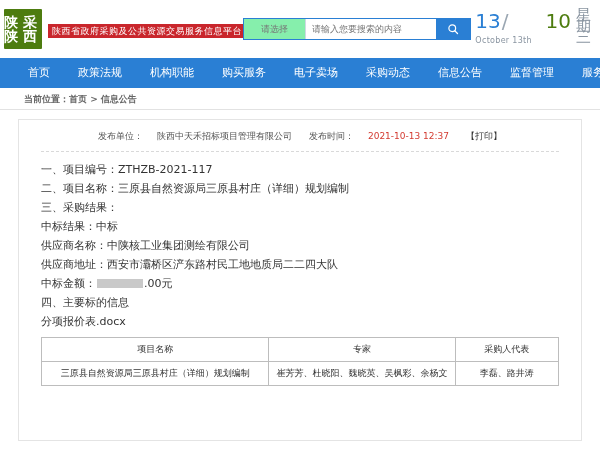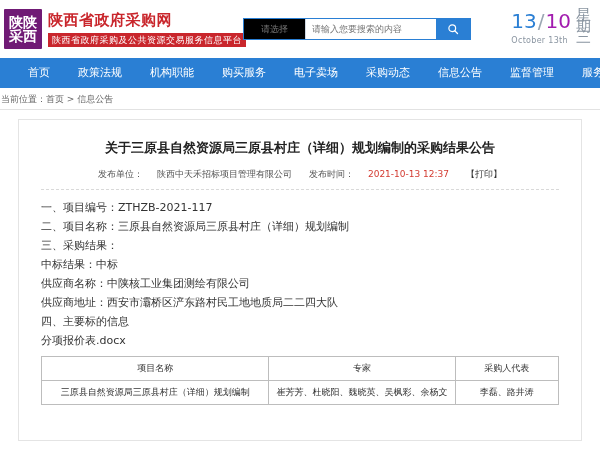--- a/index.html
+++ b/index.html
@@ -26,27 +26,27 @@
     padding: 0 10px 0 0;
     position: relative;
   }
   .logo-block {
     display: flex;
     align-items: center;
     padding-left: 4px;
   }
   .logo-mark {
     width: 38px; height: 40px;
-    background: #701a75;
+    background: #4d7c0f;
     color: #fff;
     font-size: 14px;
     line-height: 14px;
     font-weight: bold;
     display: flex;
-    flex-direction: column;
+    flex-direction: row;
     align-items: center;
     justify-content: center;
     letter-spacing: 0px;
     font-family: "DejaVu Sans", sans-serif;
     border-radius: 1px;
   }
   .logo-mark span { display: block; }
   .logo-text { margin-left: 6px; }
   .logo-title {
     font-size: 15px;
@@ -80,21 +80,21 @@
     background: #fff;
   }
   .search-select {
     width: 62px;
     font-size: 9px;
     color: #777;
     display: flex;
     align-items: center;
     justify-content: center;
     border-right: 1px solid #cfd8e3;
-    background: #000000;
+    background: #86efac;
     font-family: "DejaVu Sans", sans-serif;
   }
   .search-input {
     width: 130px;
     border: none;
     outline: none;
     font-size: 9px;
     color: #999;
     padding-left: 6px;
     font-family: "DejaVu Sans", sans-serif;
@@ -118,21 +118,21 @@
     display: flex;
     align-items: flex-start;
   }
   .date-main {
     font-size: 20px;
     color: #2a7fd4;
     line-height: 22px;
     font-family: "DejaVu Sans", sans-serif;
   }
   .date-main .slash { color: #9aa6b2; margin: 0 1px; }
-  .date-main .day2 { color: #a21caf; }
+  .date-main .day2 { color: #4d7c0f; margin-left: 36px; }
   .date-sub {
     font-size: 8px;
     color: #8a95a1;
     margin-top: 4px;
     letter-spacing: 0.3px;
     font-family: "DejaVu Sans", sans-serif;
   }
   .weekday {
     font-size: 15px;
     color: #8a95a1;
@@ -159,24 +159,25 @@
     font-family: "DejaVu Sans", sans-serif;
     cursor: pointer;
   }
 
   
   .breadcrumb {
     height: 22px;
     line-height: 22px;
     font-size: 9px;
     color: #666;
-    padding-left: 1px;
+    padding-left: 24px;
     background: #ffffff;
     border-bottom: 1px solid #e2e2e2;
     font-family: "DejaVu Sans", sans-serif;
+    font-weight: bold;
   }
   .breadcrumb .crumb-link { color: #666; }
 
   
   .content {
     margin: 9px 18px 0 18px;
     background: #fff;
     border: 1px solid #e4e4e4;
     height: 322px;
     padding: 10px 22px 0 22px;
@@ -246,21 +247,20 @@
 
 <div id="page">
 
   <div class="header">
     <div class="logo-block">
       <div class="logo-mark">
         <span>陕陕</span>
         <span>采西</span>
       </div>
       <div class="logo-text">
-        <div class="logo-title">陕西省政府采购网</div>
         <div class="logo-sub">陕西省政府采购及公共资源交易服务信息平台</div>
       </div>
     </div>
 
     <div class="search-wrap">
       <div class="search-select">请选择</div>
       <input class="search-input" placeholder="请输入您要搜索的内容" style="">
       <div class="search-btn">
         <svg width="12" height="12" viewBox="0 0 16 16">
           <circle cx="7" cy="7" r="4.5" stroke="#ffffff" stroke-width="1.6" fill="none"></circle>
@@ -290,35 +290,37 @@
     <div class="nav-item">信息公告</div>
     <div class="nav-item">监督管理</div>
     <div class="nav-item">服务专区</div>
   </div>
 
   <div class="breadcrumb">
     <span>当前位置：</span><span class="crumb-link">首页</span><span> &gt; </span><span class="crumb-link">信息公告</span>
   </div>
 
   <div class="content">
-    <div class="doc-title">关于三原县自然资源局三原县村庄（详细）规划编制的采购结果公告</div>
 
     <div class="meta-row">
       <span class="item">发布单位：</span><span class="item">陕西中天禾招标项目管理有限公司</span>
       <span class="item">发布时间：</span><span class="item red">2021-10-13 12:37</span>
       <span class="item print">【打印】</span>
     </div>
 
     <div class="body-text">
       <div class="line">一、项目编号：ZTHZB-2021-117</div>
       <div class="line">二、项目名称：三原县自然资源局三原县村庄（详细）规划编制</div>
       <div class="line">三、采购结果：</div>
       <div class="line">中标结果：中标</div>
       <div class="line">供应商名称：中陕核工业集团测绘有限公司</div>
       <div class="line">供应商地址：西安市灞桥区浐东路村民工地地质局二二四大队</div>
+      <div class="line">
+        <span>中标金额：</span><span class="redacted"></span><span>.00元</span>
+      </div>
       <div class="line">四、主要标的信息</div>
       <div class="line">分项报价表.docx</div>
     </div>
 
     <table class="exp">
       <thead>
         <tr>
           <th class="col-a">项目名称</th>
           <th class="col-b">专家</th>
           <th class="col-c">采购人代表</th>

